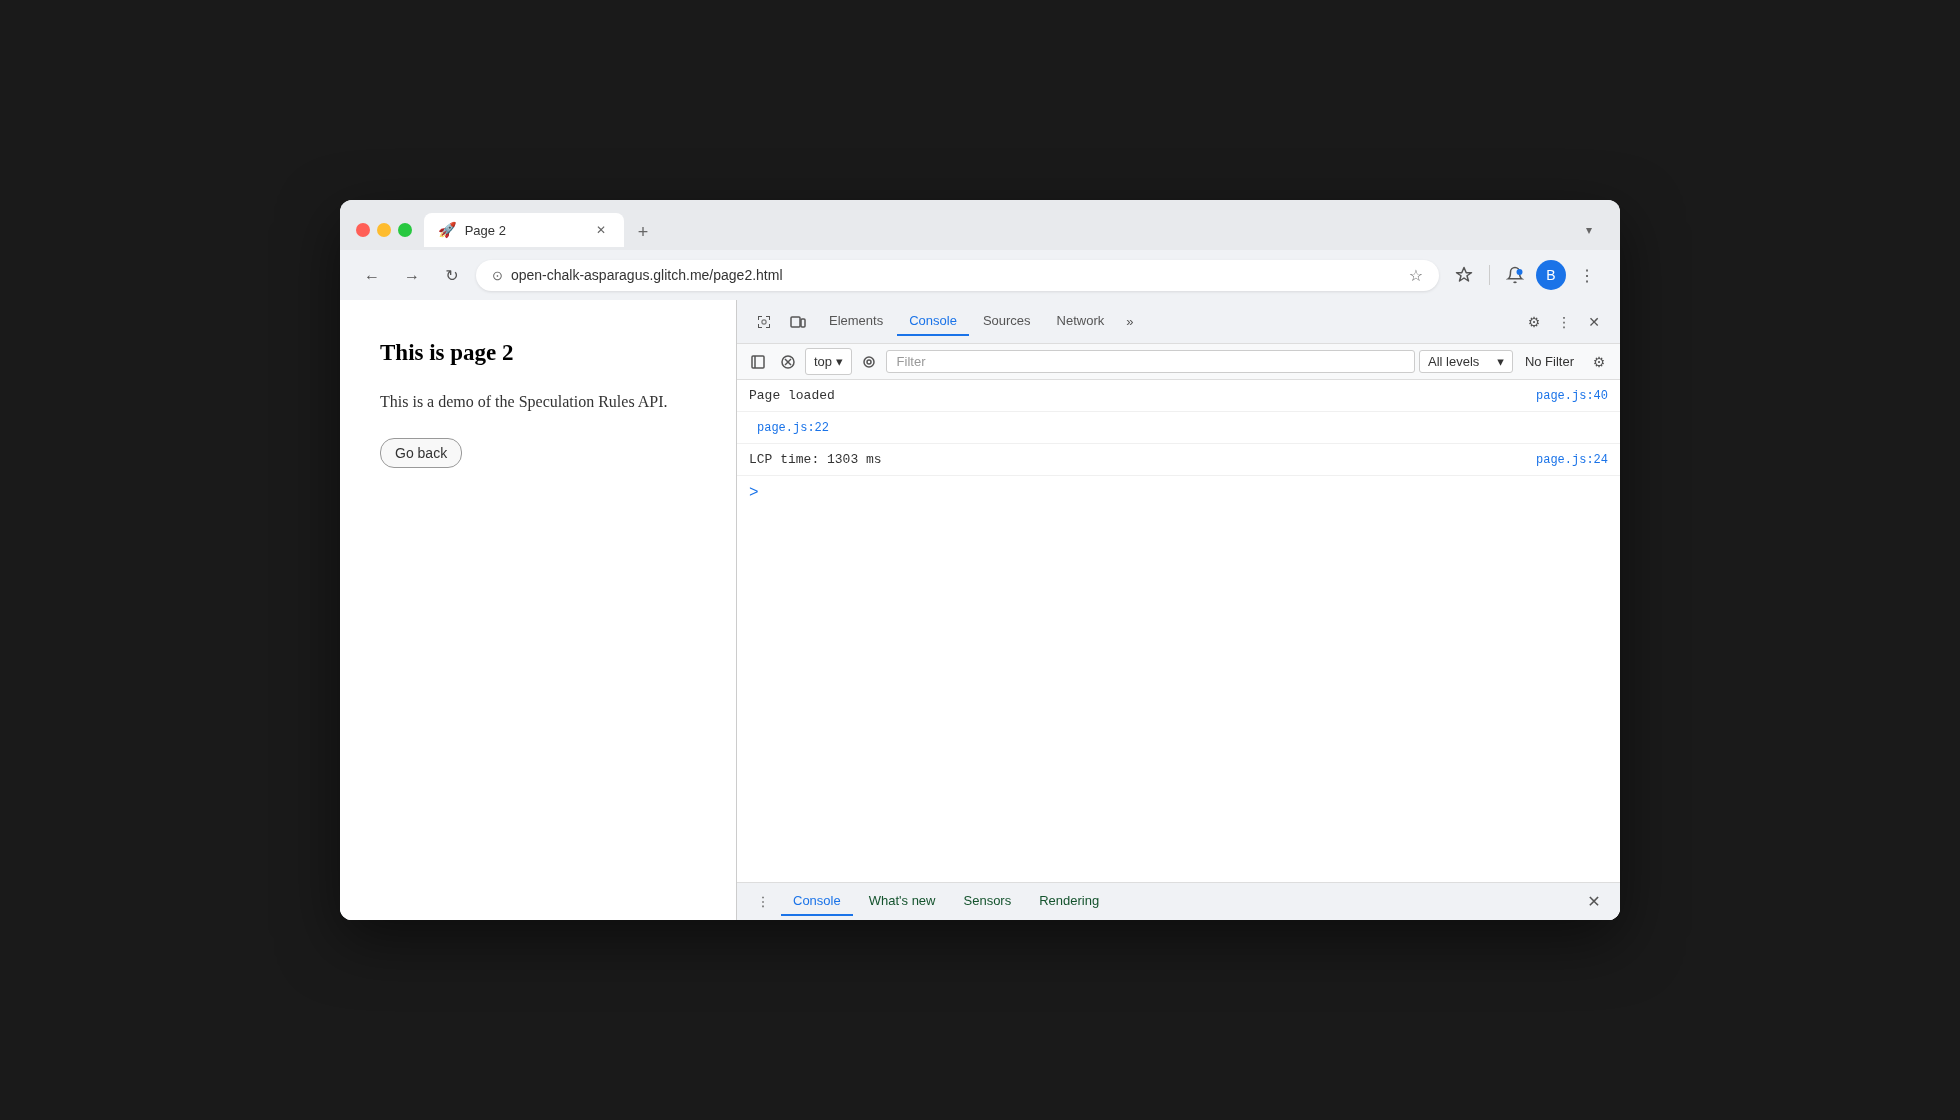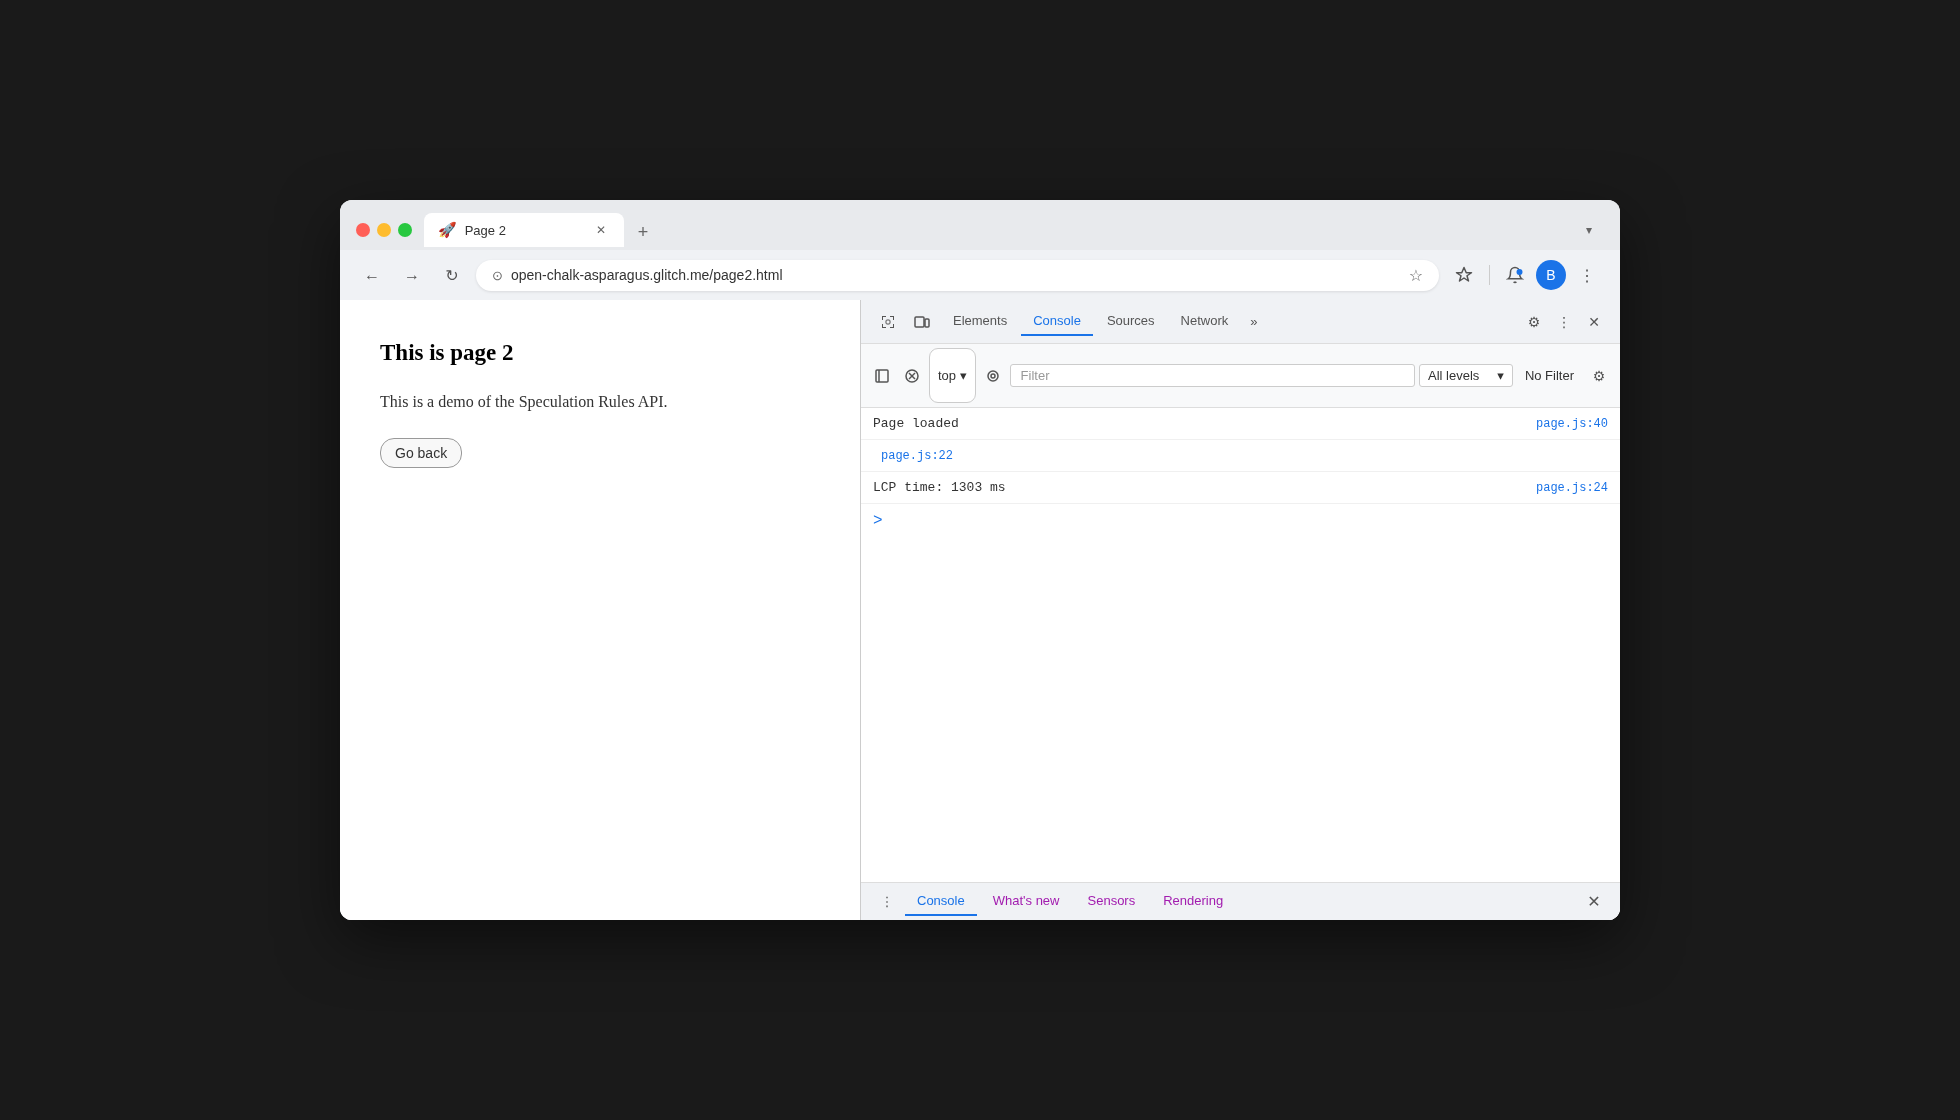--- a/index.html
+++ b/index.html
@@ -200,21 +200,21 @@
       border: 1px solid #999;
       background: #f8f8f8;
       padding: 6px 14px;
       font-size: 14px;
       cursor: pointer;
       border-radius: 14px;
       color: #333;
     }
     
     .devtools-panel {
-      width: 760px;
+      width: 884px;
       background: #f8f9fa;
       border-left: 1px solid #ccc;
       display: flex;
       flex-direction: column;
     }
     .devtools-top-bar {
       display: flex;
       align-items: center;
       padding: 0 12px;
       background: #f0f2f5;
@@ -290,24 +290,24 @@
       justify-content: center;
       color: #555;
       font-size: 13px;
       cursor: pointer;
       border-radius: 3px;
     }
     .console-context-selector {
       display: flex;
       align-items: center;
       gap: 4px;
-      padding: 19px 8px;
+      padding: 5px 8px;
       background: white;
       border: 1px solid #ccc;
-      border-radius: 9px;
+      border-radius: 3px;
       font-size: 13px;
       cursor: pointer;
       color: #333;
     }
     .console-filter-input {
       flex: 1;
       padding: 3px 10px;
       border: 1px solid #ccc;
       border-radius: 3px;
       font-size: 13px;
@@ -404,21 +404,21 @@
     }
     .bottom-tabs {
       display: flex;
       align-items: center;
       flex: 1;
       gap: 4px;
     }
     .bottom-tab {
       padding: 6px 12px;
       font-size: 13px;
-      color: #a21caf;
+      color: #14532d;
       cursor: pointer;
       border-bottom: 2px solid transparent;
     }
     .bottom-tab.active {
       color: #1a73e8;
       border-bottom: 2px solid #1a73e8;
     }
     .bottom-close-btn {
       width: 28px;
       height: 28px;

